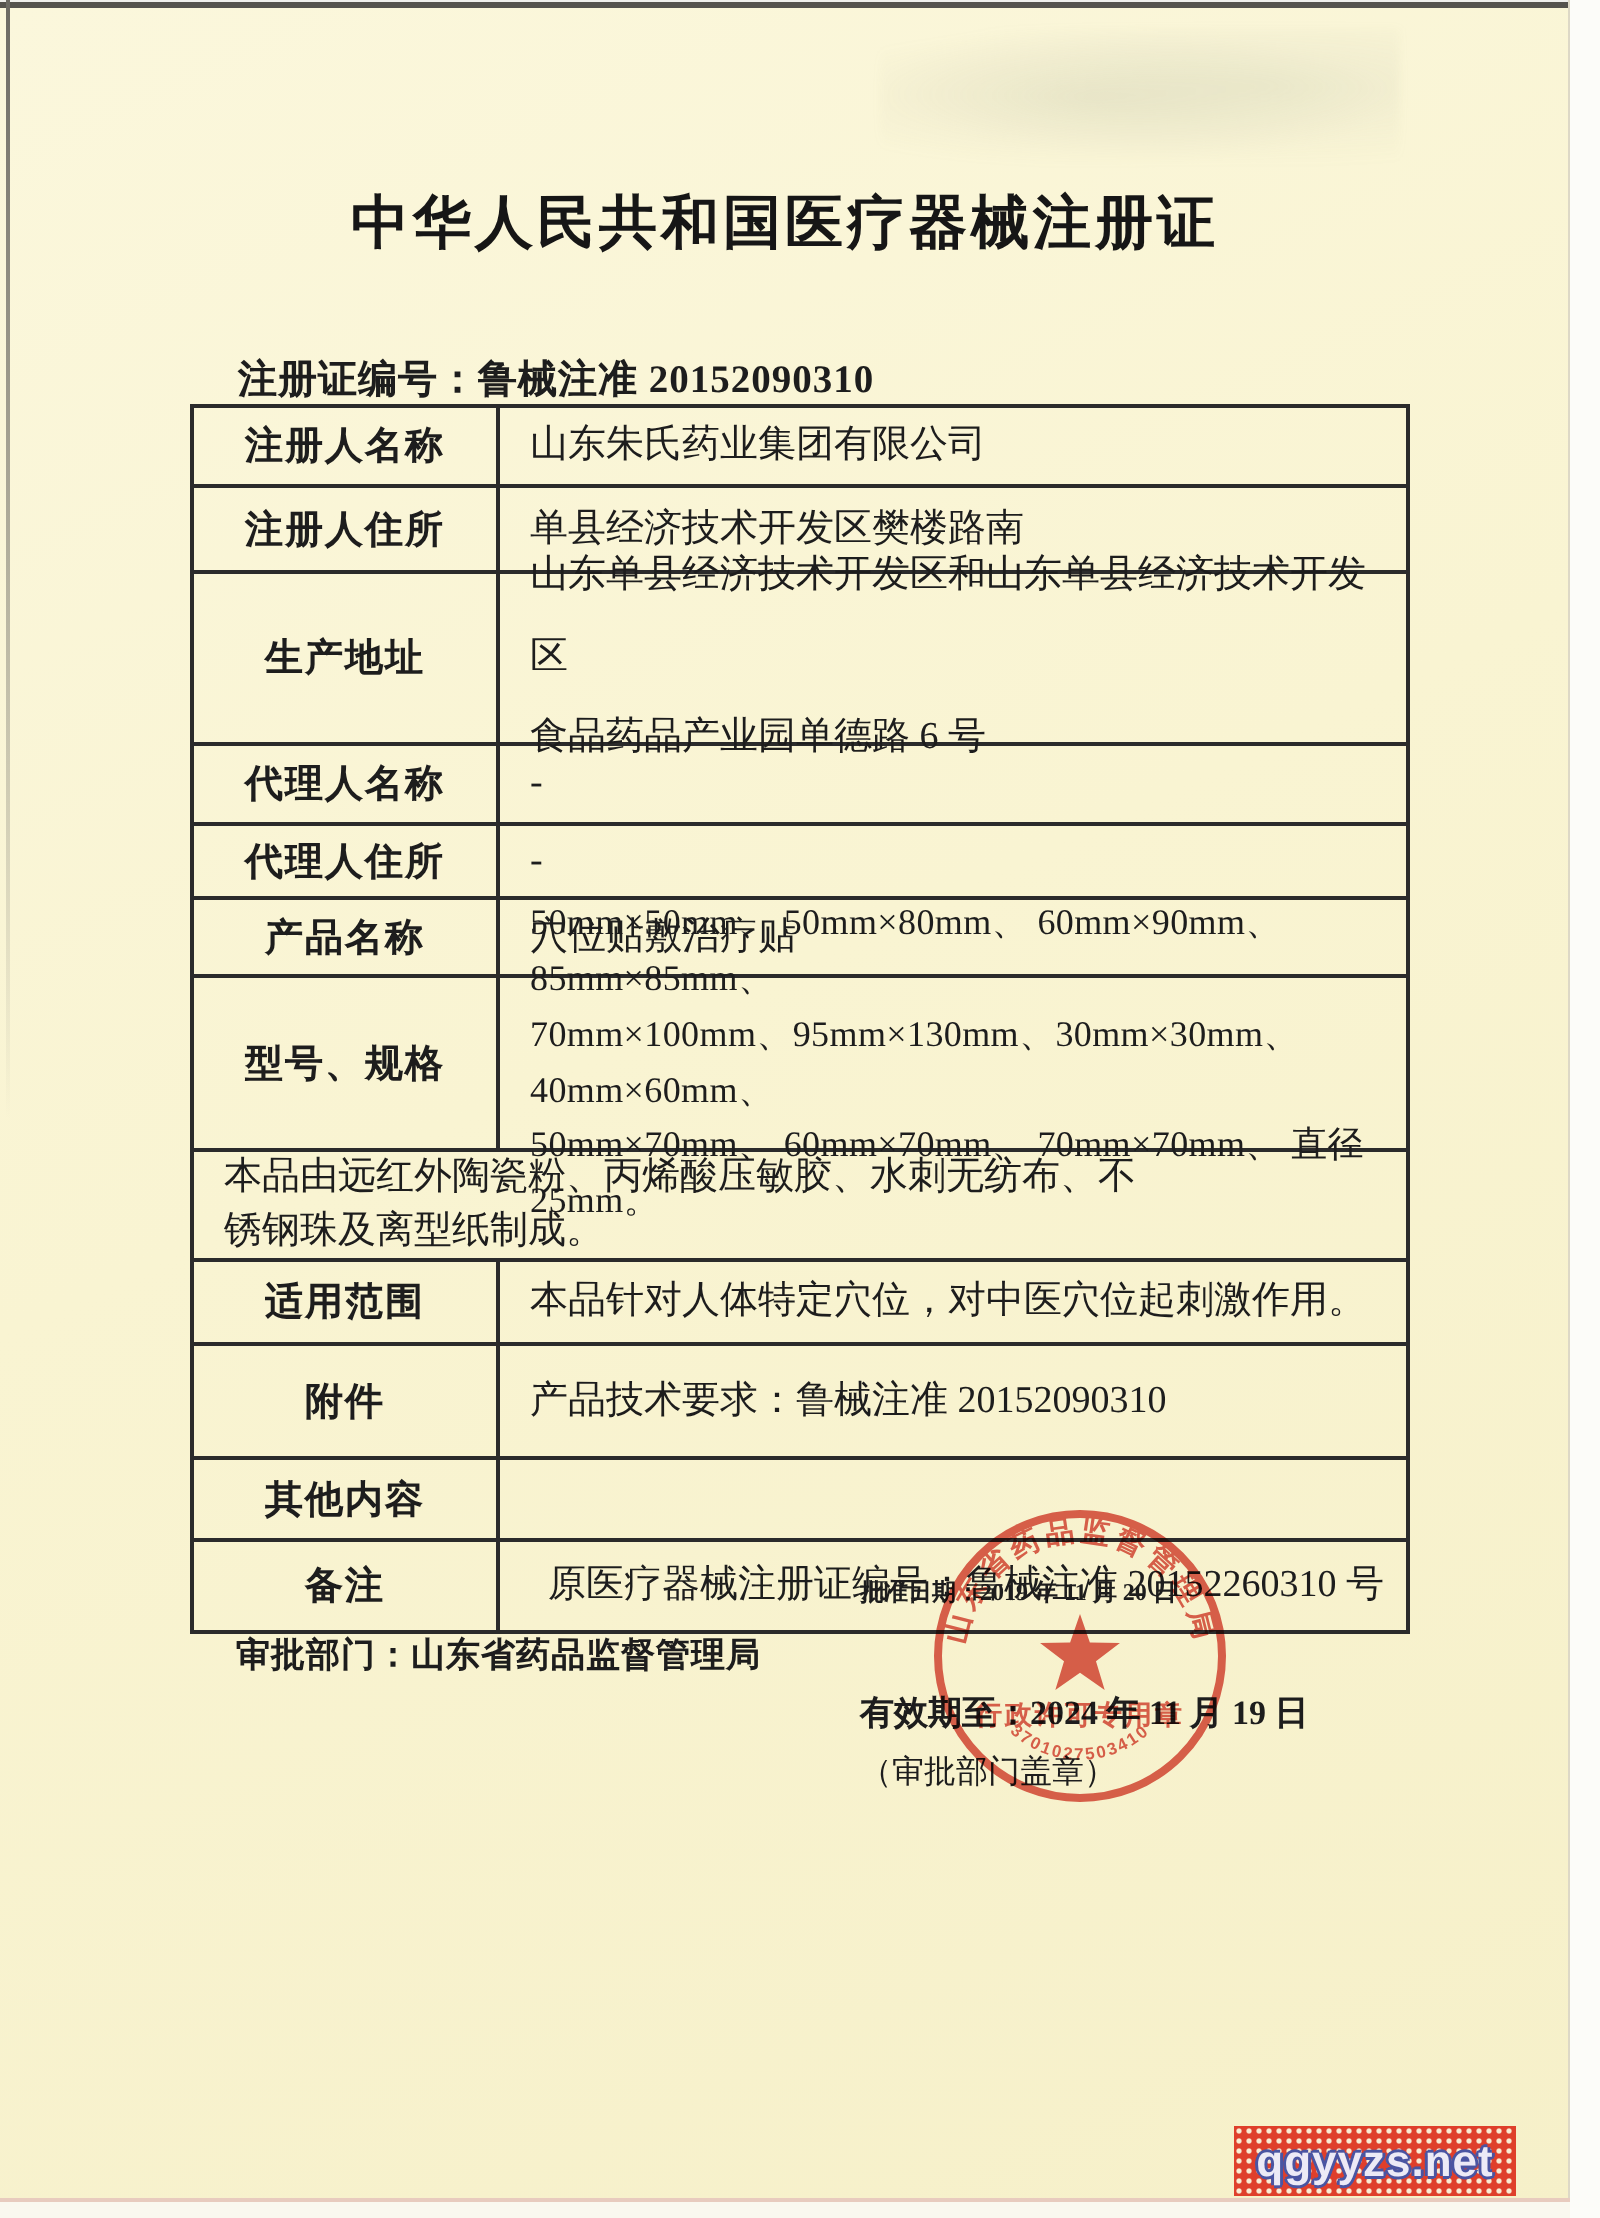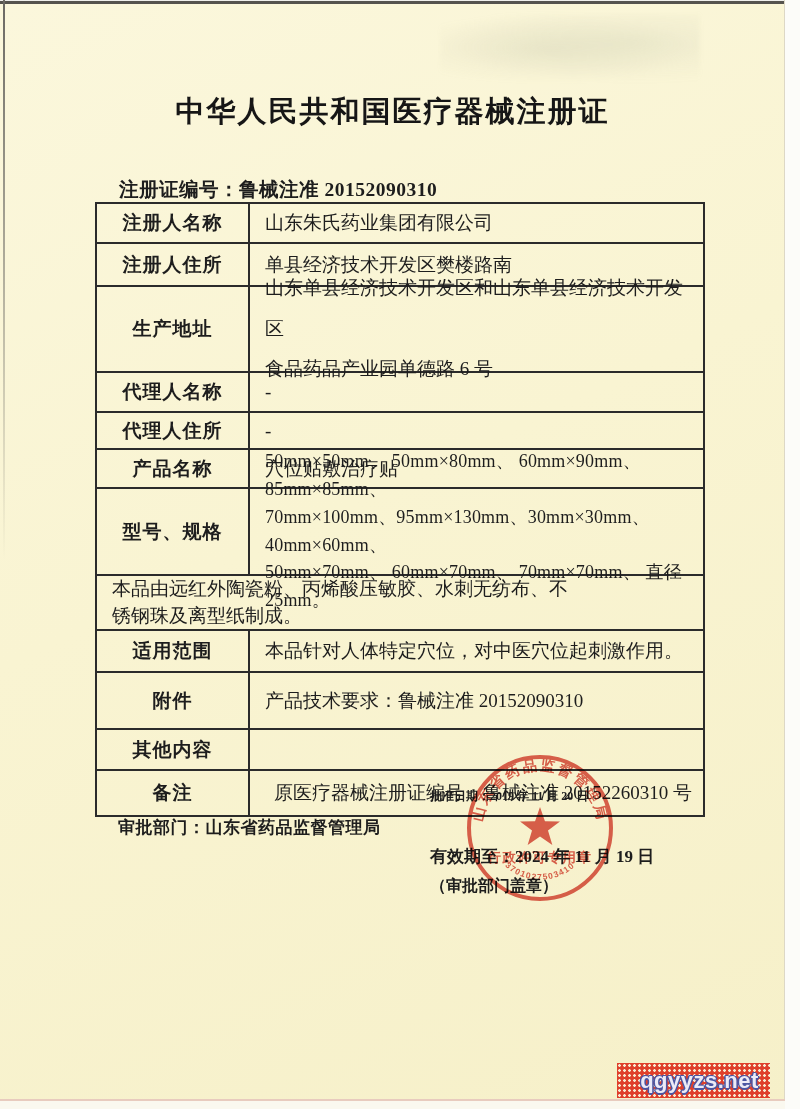--- a/index.html
+++ b/index.html
@@ -38,33 +38,33 @@
   .r5{height:37px}.r6{height:39px}.r7{height:87px}.r8{height:55px}
   .r9{height:42px}.r10{height:57px}.r11{height:41px}.r12{height:46px}
   .r3 .tvalue{line-height:2.15;}
   .r7 .tvalue{font-size:18px;line-height:1.55;letter-spacing:.2px;}
   .r8 .tvalue{line-height:1.4;}
   .r12 .tvalue{padding-left:24px;}
   
   .f-dept{position:absolute;left:118px;top:816px;font-size:17px;font-weight:600;letter-spacing:.5px;}
   .f-approve{position:absolute;left:430px;top:788px;font-size:12px;font-weight:600;}
   .f-valid{position:absolute;left:430px;top:845px;font-size:17px;font-weight:600;}
-  .f-sealnote{position:absolute;left:430px;top:876px;font-size:16px;font-weight:700;}
+  .f-sealnote{position:absolute;left:430px;top:876px;font-size:16px;font-weight:400;}
   
   .stamp{position:absolute;left:462px;top:750px;width:156px;height:156px;
     mix-blend-mode:multiply;opacity:.85;pointer-events:none;}
   
   .watermark{position:absolute;left:617px;top:1063px;width:141px;height:35px;
     background-color:#df3f2b;
     background-image:radial-gradient(rgba(250,246,222,.95) 1px,rgba(250,246,222,0) 1.6px);
     background-size:5px 5px;
     display:flex;align-items:center;justify-content:center;
     font-family:"Liberation Sans","DejaVu Sans",sans-serif;
     font-weight:800;font-size:22px;letter-spacing:0.5px;color:#eceaf6;
-    text-shadow:1.5px 0 0 #4a55a2,-1.5px 0 0 #4a55a2,0 1.5px 0 #4a55a2,0 -1.5px 0 #4a55a2,1px 1px 0 #4a55a2,-1px -1px 0 #4a55a2;padding-left:12px;}
+    text-shadow:1.5px 0 0 #4a55a2,-1.5px 0 0 #4a55a2,0 1.5px 0 #4a55a2,0 -1.5px 0 #4a55a2,1px 1px 0 #4a55a2,-1px -1px 0 #4a55a2;}
 </style>
 </head>
 <body>
 
 <div class="page">
 
   <div class="edge-top"></div>
   <div class="edge-left"></div>
   <div class="edge-right"></div>
   <div class="edge-bottom"></div>

